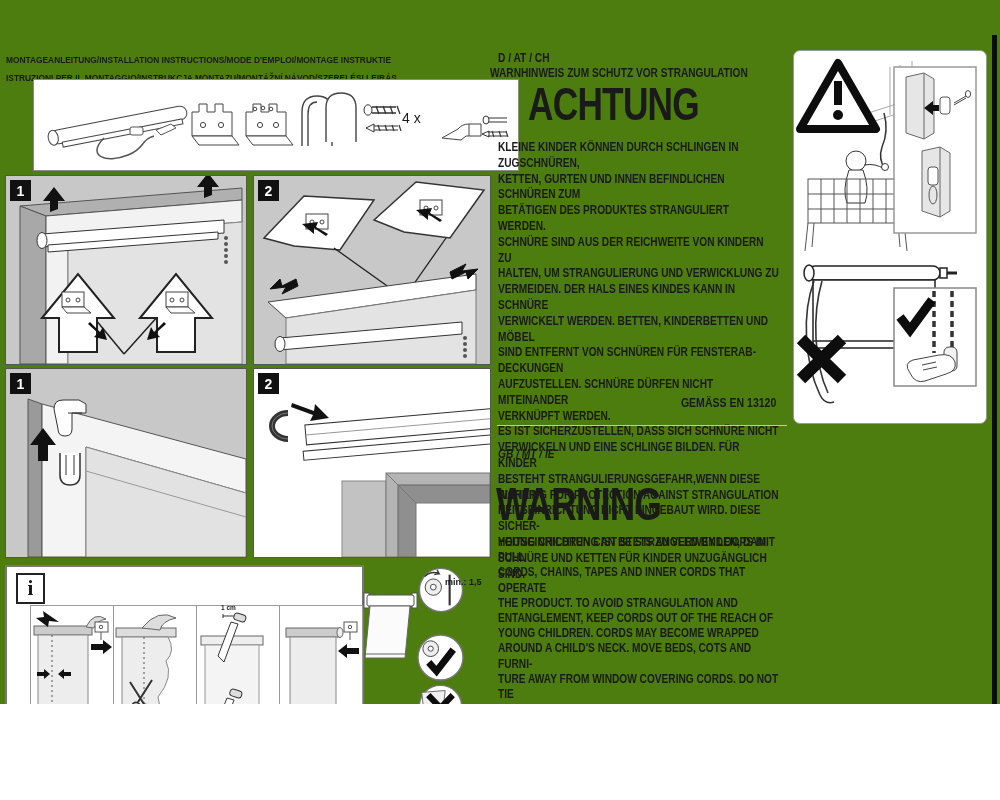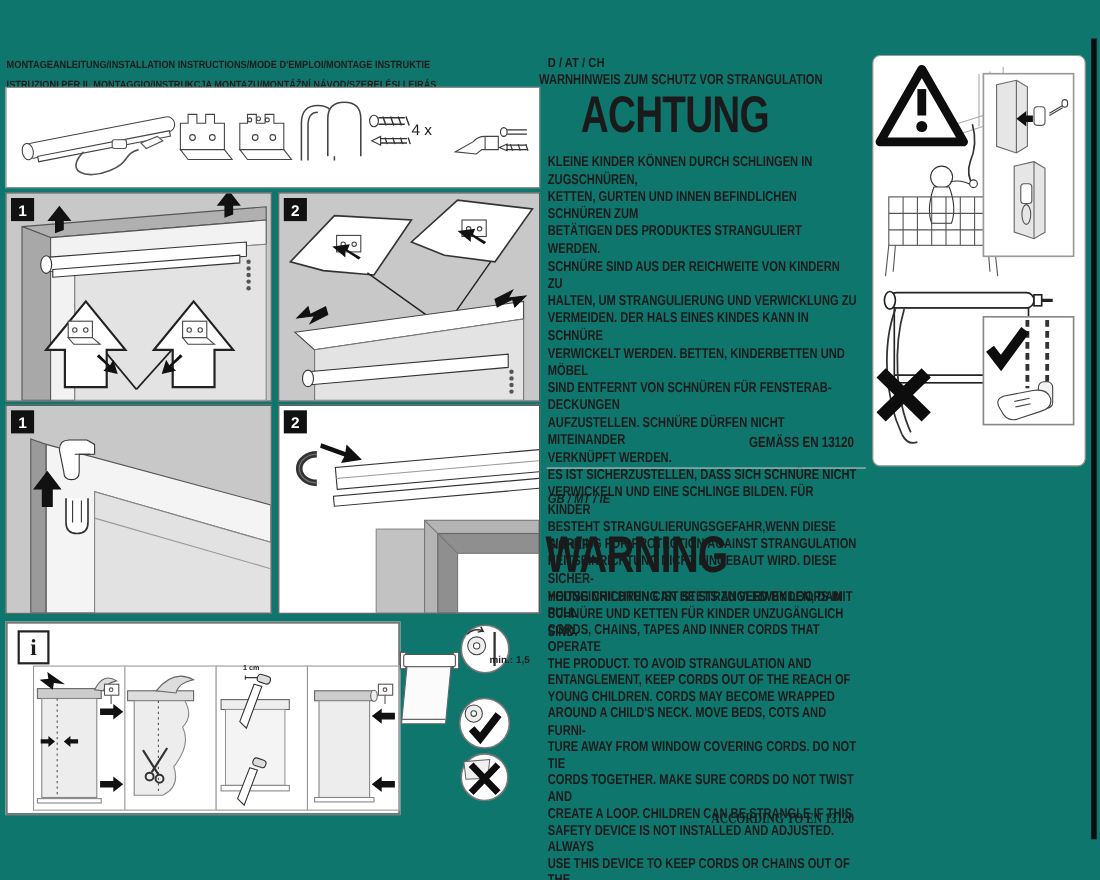--- a/index.html
+++ b/index.html
@@ -1,29 +1,29 @@
 <!DOCTYPE html>
 <html><head>
 <meta charset="utf-8">
 <style>
   html,body{margin:0;padding:0;background:#fff;}
-  .page{position:relative;width:1000px;height:800px;background:#0f766e;overflow:hidden;
+  .page{position:relative;width:1000px;height:704px;background:#4d7c0f;overflow:hidden;
         font-family:"Liberation Sans",sans-serif;color:#1a1a1a;}
   .abs{position:absolute;}
   
   .cond{display:inline-block;transform-origin:0 0;white-space:pre-line;}
   .condr{display:inline-block;transform-origin:100% 0;}
   .hdr{font-weight:bold;font-size:9.5px;line-height:11px;letter-spacing:0;transform:scaleX(.88);}
   .region{font-weight:bold;font-size:12px;transform:scaleX(.85);}
   .subtitle{font-weight:bold;font-size:13px;transform:scaleX(.78);}
   .bigtitle{font-weight:bold;font-size:47px;line-height:1;letter-spacing:-1px;transform:scaleX(.75);}
   .body-de{font-weight:bold;font-size:13px;line-height:15.8px;width:360px;transform:scaleX(.78);}
   .body-en{font-weight:bold;font-size:13px;line-height:15.2px;width:360px;transform:scaleX(.78);}
   .standard{font-weight:bold;font-size:13.5px;transform:scaleX(.78);}
-  .box{position:absolute;background:#fff;border:1.5px solid #8a8a8a;}
+  .box{position:absolute;background:#fff;border:1.5px solid #8a8a8a;margin-left:28px;}
   .stepbox{position:absolute;background:#c8c8c8;border:1px solid #555;}
   .stepnum{position:absolute;left:4px;top:4px;width:21px;height:21px;background:#111;color:#fff;
            font-weight:bold;font-size:14px;display:flex;align-items:center;justify-content:center;}
   .infobox{position:absolute;background:#fff;border:2px solid #777;}
   .ibadge{position:absolute;left:9px;top:6px;width:25px;height:27px;border:2.5px solid #222;
           font-family:"Liberation Serif",serif;font-weight:bold;font-size:21px;
           display:flex;align-items:center;justify-content:center;}
   .panelrow{position:absolute;left:23px;top:38px;display:flex;}
   .panel{width:82px;height:130px;border:1px solid #999;margin-right:-1px;background:#fff;position:relative;}
   .rightbox{position:absolute;left:793px;top:50px;width:192px;height:372px;background:#fff;
@@ -321,21 +321,21 @@
 
   <div class="abs" style="left:417px;top:566px;">
     <svg viewBox="0 0 50 50" width="48" height="48">
       <circle cx="25" cy="25" r="22.5" fill="#fff" stroke="#777" stroke-width="1.5"></circle>
       <circle cx="17" cy="22" r="8.5" fill="#eee" stroke="#444"></circle>
       <circle cx="17" cy="22" r="3" fill="#fff" stroke="#444"></circle>
       <path d="M8 11 a13 13 0 0 1 15 -3 l-2 -4 m2 4 l-5 1" stroke="#333" fill="none" stroke-width="1.4"></path>
       <line x1="34" y1="9" x2="34" y2="41" stroke="#333" stroke-width="2.2"></line>
     </svg>
   </div>
-  <span class="smlabel" style="left:445px;top:577px;font-size:9px;margin-top:18px;">min.: 1,5</span>
+  <span class="smlabel" style="left:445px;top:577px;font-size:9px;">min.: 1,5</span>
 
   <div class="abs" style="left:416px;top:633px;">
     <svg viewBox="0 0 50 50" width="49" height="49">
       <circle cx="25" cy="25" r="23" fill="#fff" stroke="#777" stroke-width="1.5"></circle>
       <circle cx="15" cy="16" r="8" fill="#eee" stroke="#444"></circle>
       <circle cx="15" cy="16" r="2.6" fill="#fff" stroke="#444"></circle>
       <path d="M13 30 l8 9 l17 -22" stroke="#0d0d0d" stroke-width="7" fill="none"></path>
     </svg>
   </div>
 

